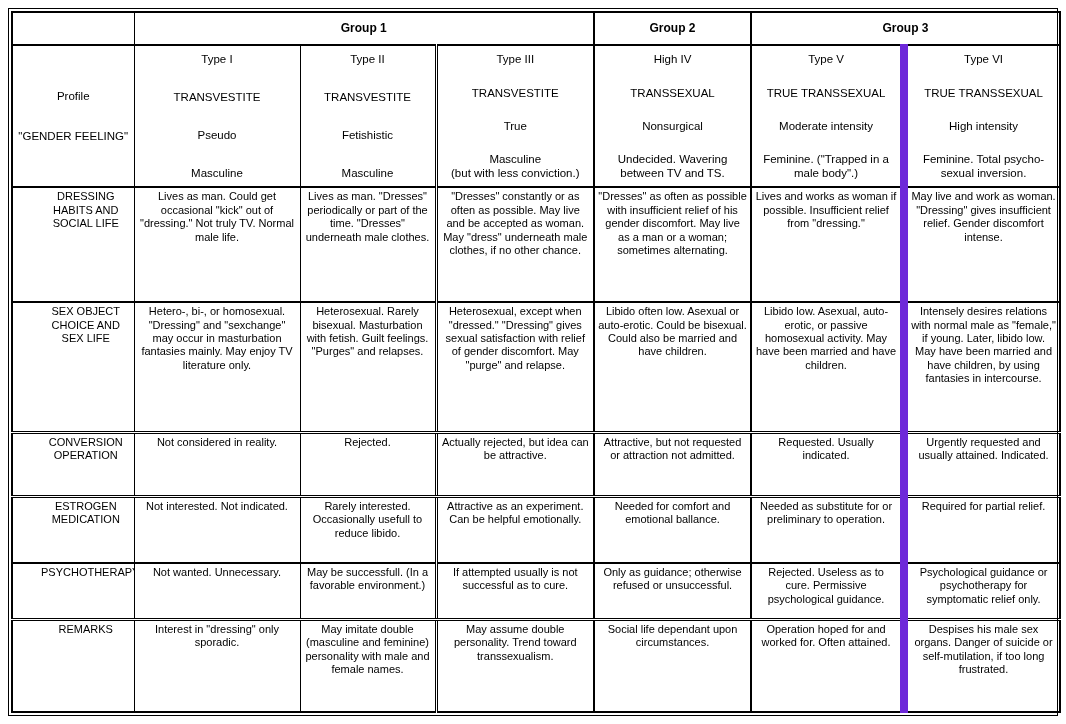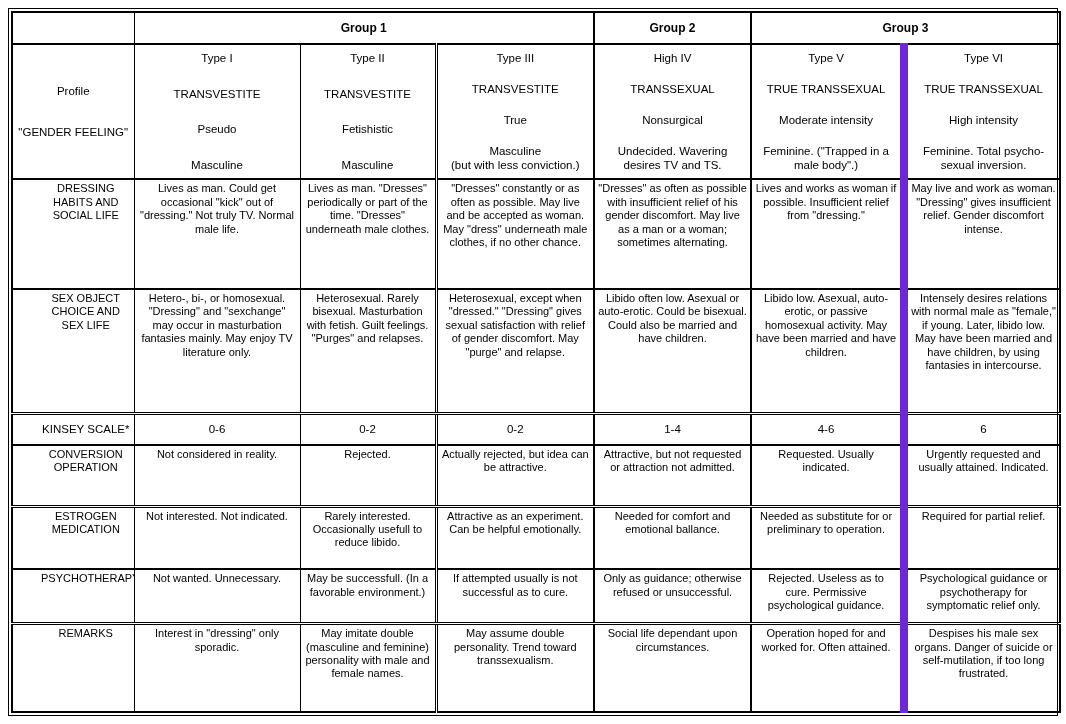--- a/index.html
+++ b/index.html
@@ -113,21 +113,21 @@
             <div>True</div>
             <div class="pre">Masculine
 (but with less conviction.)</div>
           </div>
         </td>
         <td class="c4">
           <div class="profile-stack">
             <div>High IV</div>
             <div>TRANSSEXUAL</div>
             <div>Nonsurgical</div>
-            <div class="pre">Undecided. Wavering desires TV and TS.</div>
+            <div class="pre">Undecided. Wavering between TV and TS.</div>
           </div>
         </td>
         <td class="c5">
           <div class="profile-stack">
             <div>Type V</div>
             <div>TRUE TRANSSEXUAL</div>
             <div>Moderate intensity</div>
             <div class="pre">Feminine. ("Trapped in a male body".)</div>
           </div>
         </td>
@@ -154,29 +154,20 @@
       <tr class="r-sexobject hbd">
         <td class="cl row-label">SEX OBJECT CHOICE AND SEX LIFE</td>
         <td class="c1">Hetero-, bi-, or homosexual. "Dressing" and "sexchange" may occur in masturbation fantasies mainly. May enjoy TV literature only.</td>
         <td class="c2">Heterosexual. Rarely bisexual. Masturbation with fetish. Guilt feelings. "Purges" and relapses.</td>
         <td class="c3">Heterosexual, except when "dressed." "Dressing" gives sexual satisfaction with relief of gender discomfort. May "purge" and relapse.</td>
         <td class="c4">Libido often low. Asexual or auto-erotic. Could be bisexual. Could also be married and have children.</td>
         <td class="c5">Libido low. Asexual, auto-erotic, or passive homosexual activity. May have been married and have children.</td>
         <td class="c6">Intensely desires relations with normal male as "female," if young. Later, libido low. May have been married and have children, by using fantasies in intercourse.</td>
       </tr>
 
-      <tr class="r-kinsey hb2">
-        <td class="cl row-label">KINSEY SCALE*</td>
-        <td class="c1">0-6</td>
-        <td class="c2">0-2</td>
-        <td class="c3">0-2</td>
-        <td class="c4">1-4</td>
-        <td class="c5">4-6</td>
-        <td class="c6">6</td>
-      </tr>
 
       <tr class="r-conversion hbd">
         <td class="cl row-label">CONVERSION OPERATION</td>
         <td class="c1">Not considered in reality.</td>
         <td class="c2">Rejected.</td>
         <td class="c3">Actually rejected, but idea can be attractive.</td>
         <td class="c4">Attractive, but not requested or attraction not admitted.</td>
         <td class="c5">Requested. Usually indicated.</td>
         <td class="c6">Urgently requested and usually attained. Indicated.</td>
       </tr>

